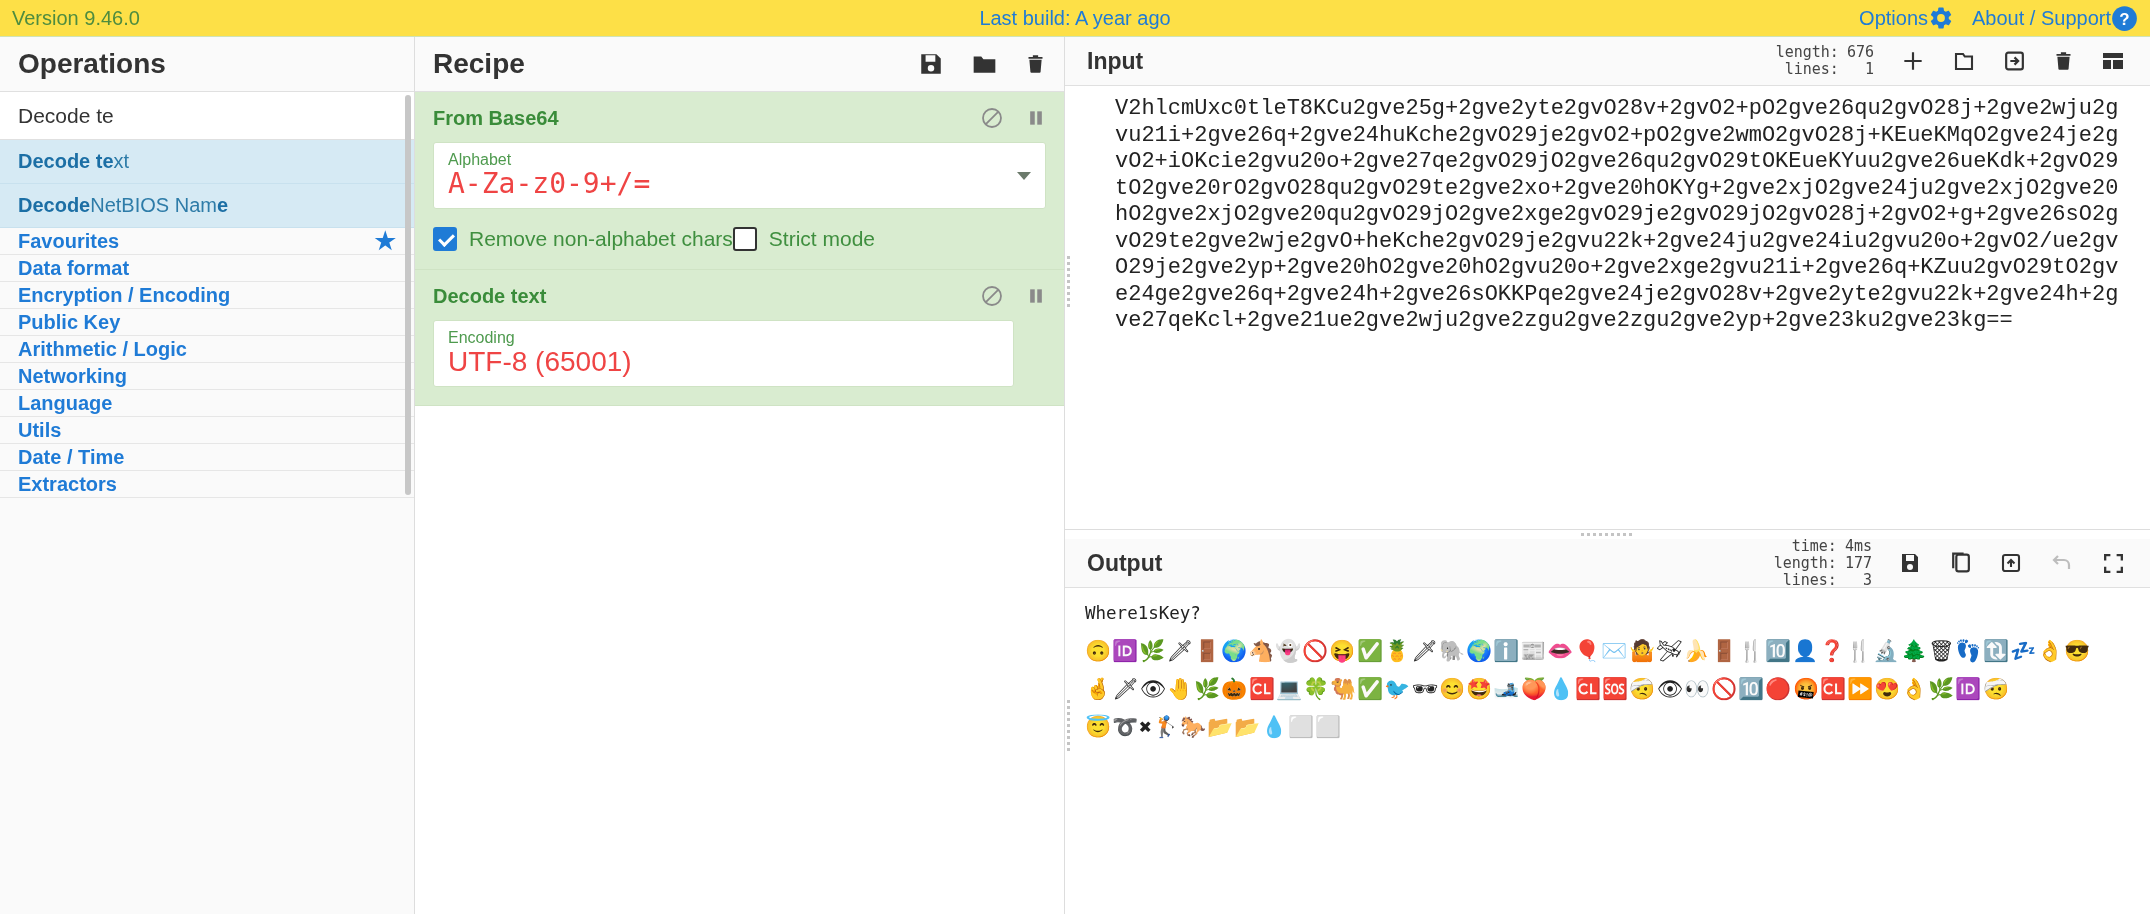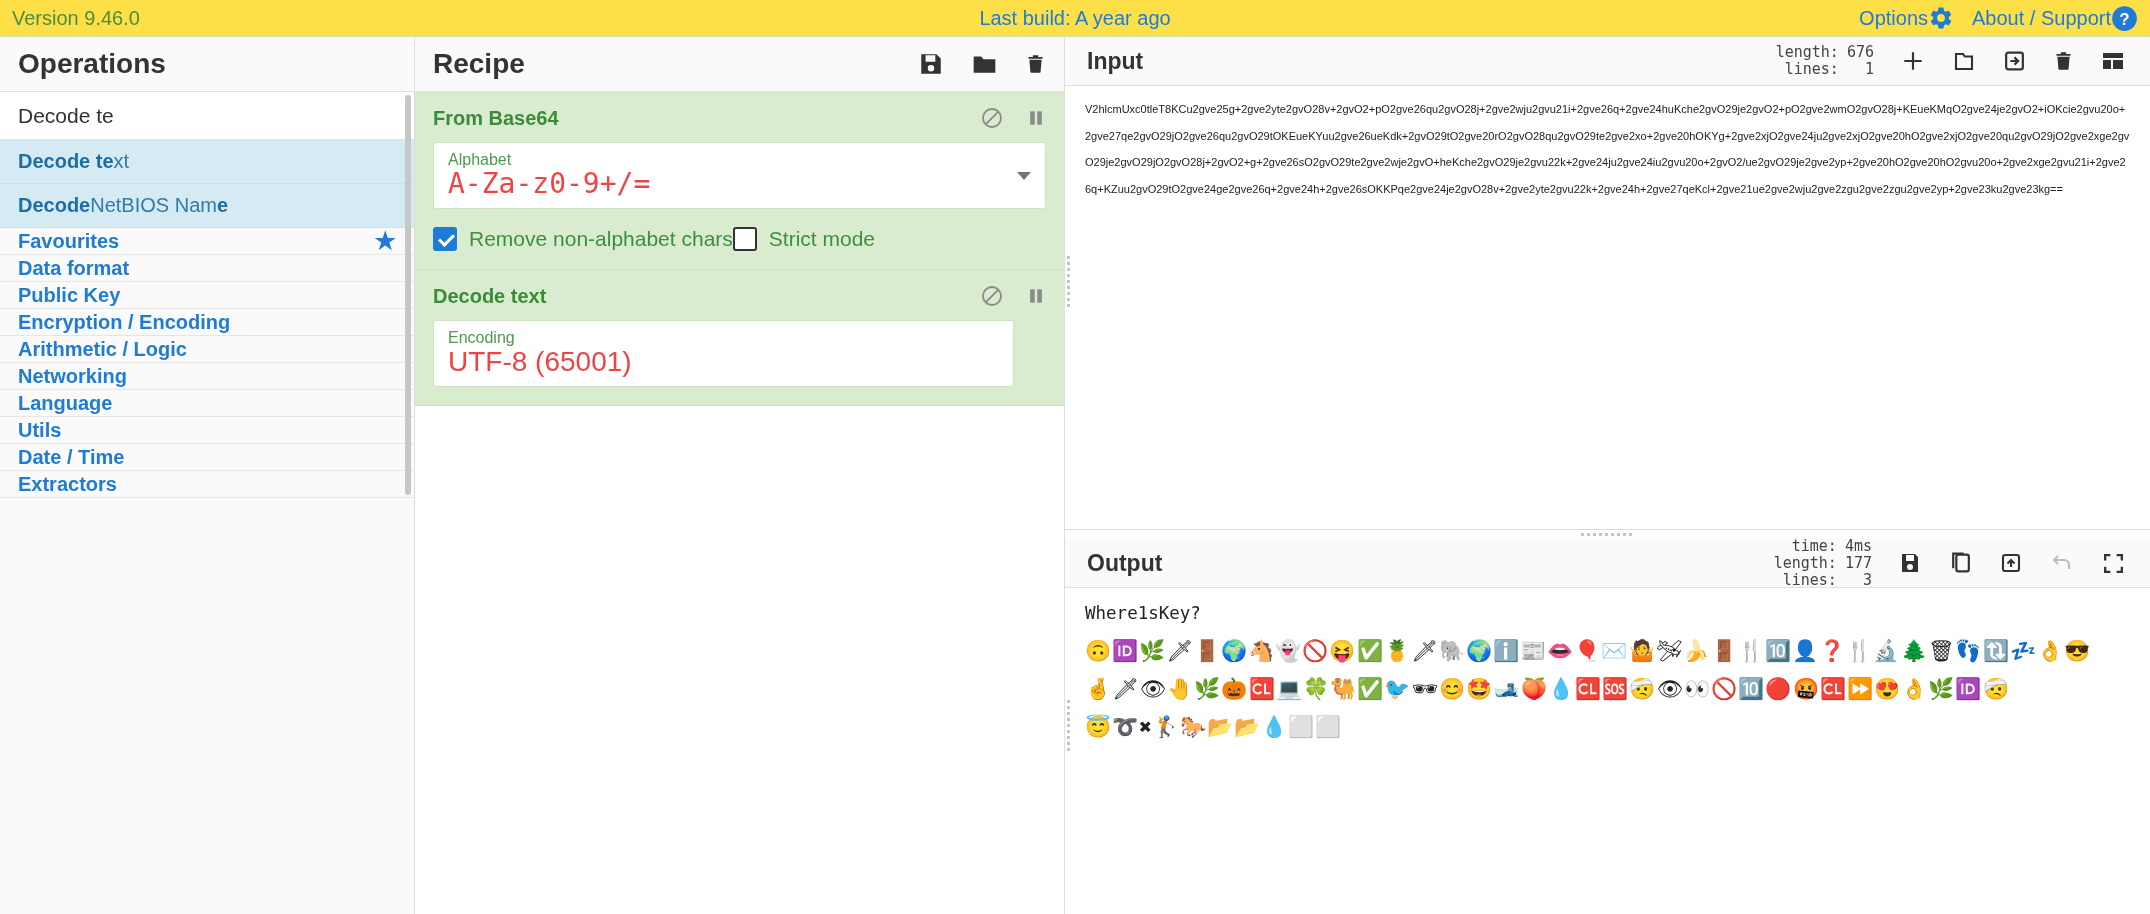--- a/index.html
+++ b/index.html
@@ -186,26 +186,27 @@
     font-size: 15px; font-weight: normal; color: #444;
     line-height: 17px; text-align: right;
     display: grid; grid-template-columns: auto auto; column-gap: 8px;
   }
   .io-meta .k { text-align: right; }
   .io-meta .v { text-align: right; }
   .io-icons { display: flex; align-items: center; gap: 26px; margin-left: 26px; }
   .io-text {
     flex: 1; overflow: hidden;
     padding: 10px 20px 0 20px;
-    font-family: Liberation Sans, sans-serif;
-    font-size: 11px;
+    font-family: Liberation Mono, monospace;
+    font-size: 22px;
     line-height: 26.5px;
     color: #222;
     word-break: break-all;
     white-space: pre-wrap;
+    margin-left: 30px;
   }
   .out-text {
     flex: 1; overflow: hidden;
     padding: 10px 20px 0 20px;
     font-family: "DejaVu Sans Mono", monospace;
     font-size: 17.5px;
     color: #222;
   }
   .out-line1 { line-height: 30px; }
   .emoji-block {
@@ -278,24 +279,24 @@
     </div>
     <div>
       <div class="cat">
         <span>Favourites</span>
         <span class="star">★</span>
       </div>
       <div class="cat">
         <span>Data format</span>
       </div>
       <div class="cat">
+        <span>Encryption / Encoding</span>
+      </div>
+      <div class="cat">
         <span>Public Key</span>
-      </div>
-      <div class="cat">
-        <span>Encryption / Encoding</span>
       </div>
       <div class="cat">
         <span>Arithmetic / Logic</span>
       </div>
       <div class="cat">
         <span>Networking</span>
       </div>
       <div class="cat">
         <span>Language</span>
       </div>

